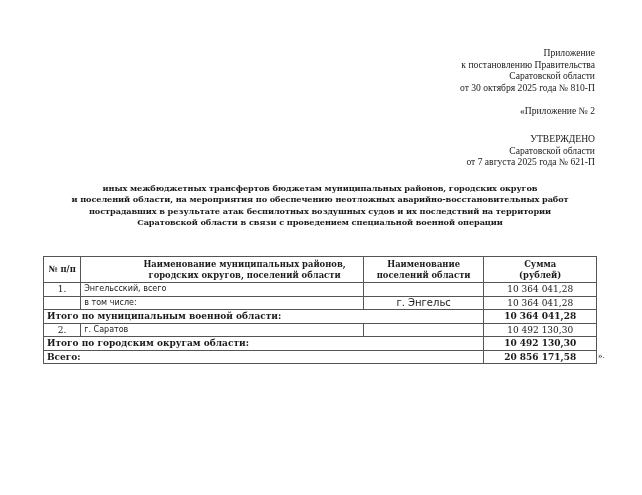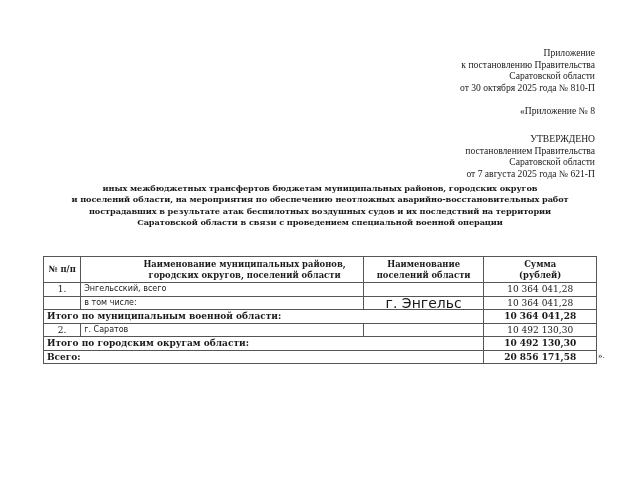--- a/index.html
+++ b/index.html
@@ -57,46 +57,45 @@
     }
     table.dist th {
       font-weight: bold;
       text-align: center;
       font-size: 8.4px;
       line-height: 10.2px;
       height: 25px;
     }
     .col-num { width: 32px; text-align: center; }
     .col-name { width: 247px; text-align: left; font-family: "DejaVu Sans", "Liberation Sans", sans-serif; font-size: 8px; }
-    .col-settle { width: 125px; text-align: center; font-family: "DejaVu Sans", "Liberation Sans", sans-serif; font-size: 14px; }
+    .col-settle { width: 125px; text-align: center; font-family: "DejaVu Sans", "Liberation Sans", sans-serif; font-size: 10px; }
     .col-sum { width: 125px; text-align: center; }
     tr.total td { font-weight: bold; }
     tr.total td.label-cell { text-align: left; }
     .closing-quote {
       position: absolute;
       top: 350px;
       left: 598px;
       font-size: 9px;
     }
   </style>
 </head>
 <body>
 
 <div class="block-right" id="appendix-block">
   <div>Приложение</div>
   <div>к постановлению Правительства</div>
   <div>Саратовской области</div>
   <div>от 30 октября 2025 года № 810-П</div>
 </div>
 
-<div class="block-right" id="prilozhenie2">«Приложение № 8</div>
+<div class="block-right" id="prilozhenie2">«Приложение № 2</div>
 
 <div class="block-right" id="approved-block">
   <div>УТВЕРЖДЕНО</div>
-  <div>постановлением Правительства</div>
   <div>Саратовской области</div>
   <div>от 7 августа 2025 года № 621-П</div>
 </div>
 
 <div class="title-block">
   <div>иных межбюджетных трансфертов бюджетам муниципальных районов, городских округов</div>
   <div>и поселений области, на мероприятия по обеспечению неотложных аварийно-восстановительных работ</div>
   <div>пострадавших в результате атак беспилотных воздушных судов и их последствий на территории</div>
   <div>Саратовской области в связи с проведением специальной военной операции</div>
 </div>

